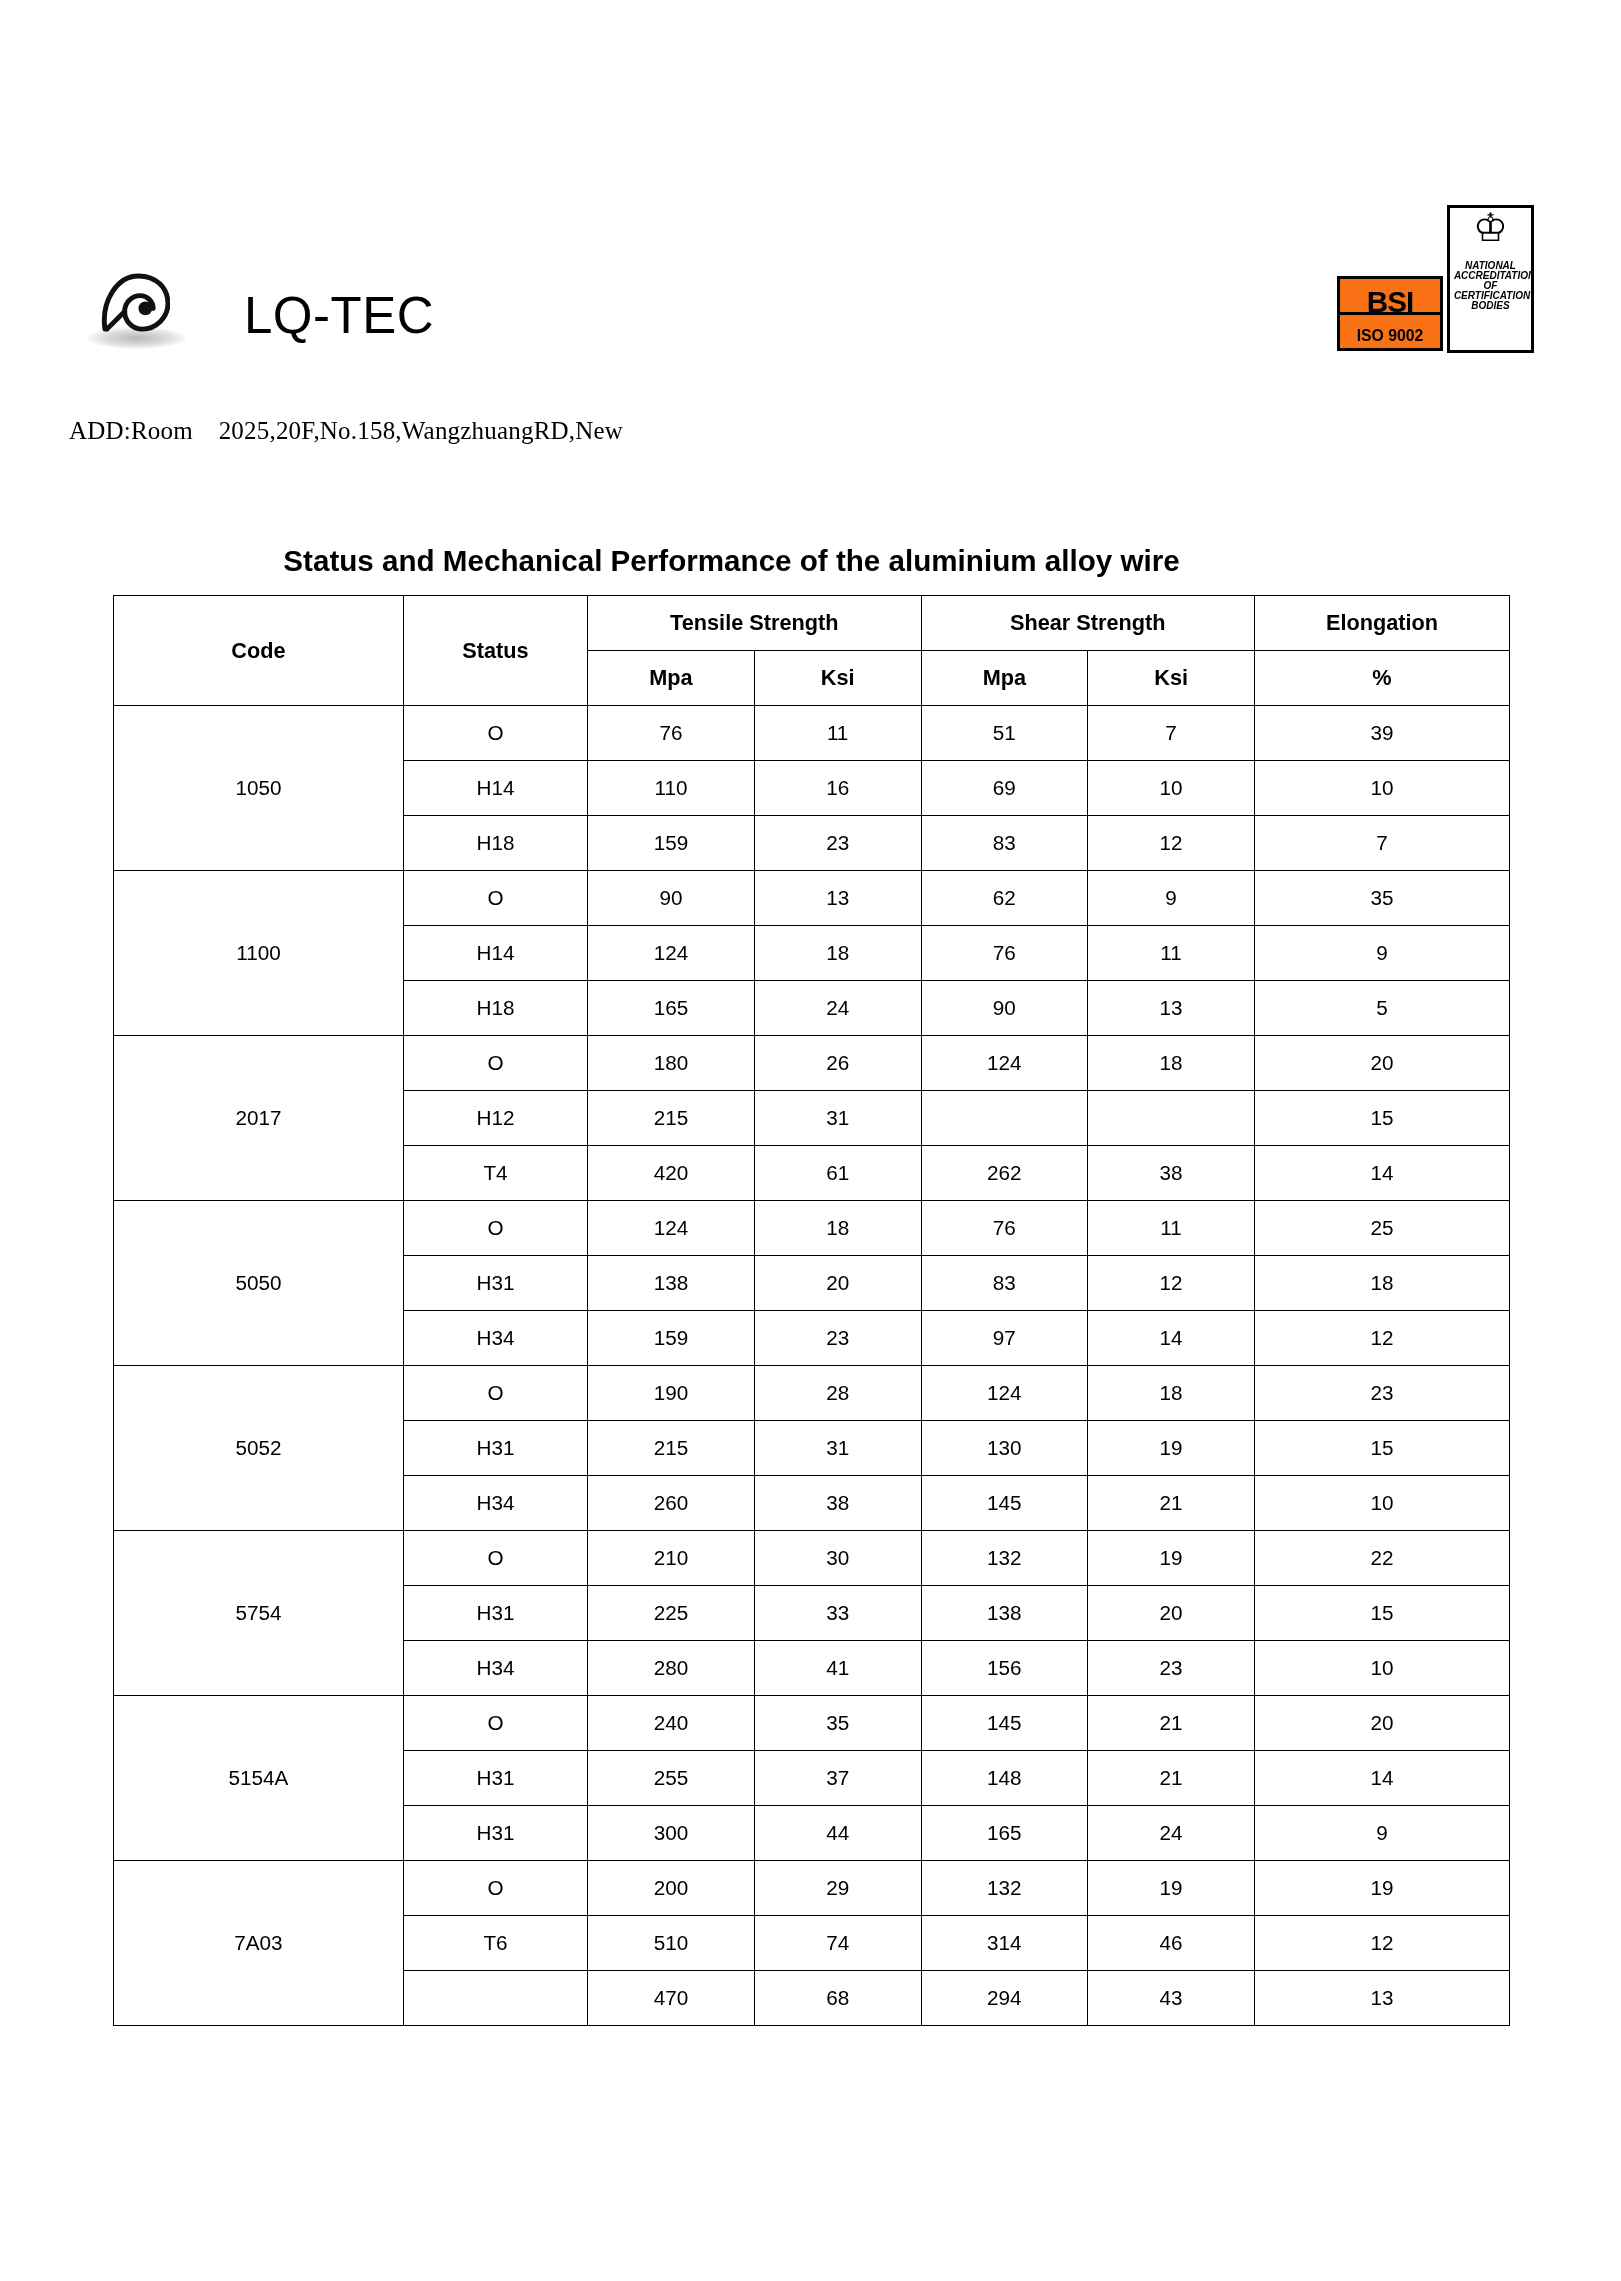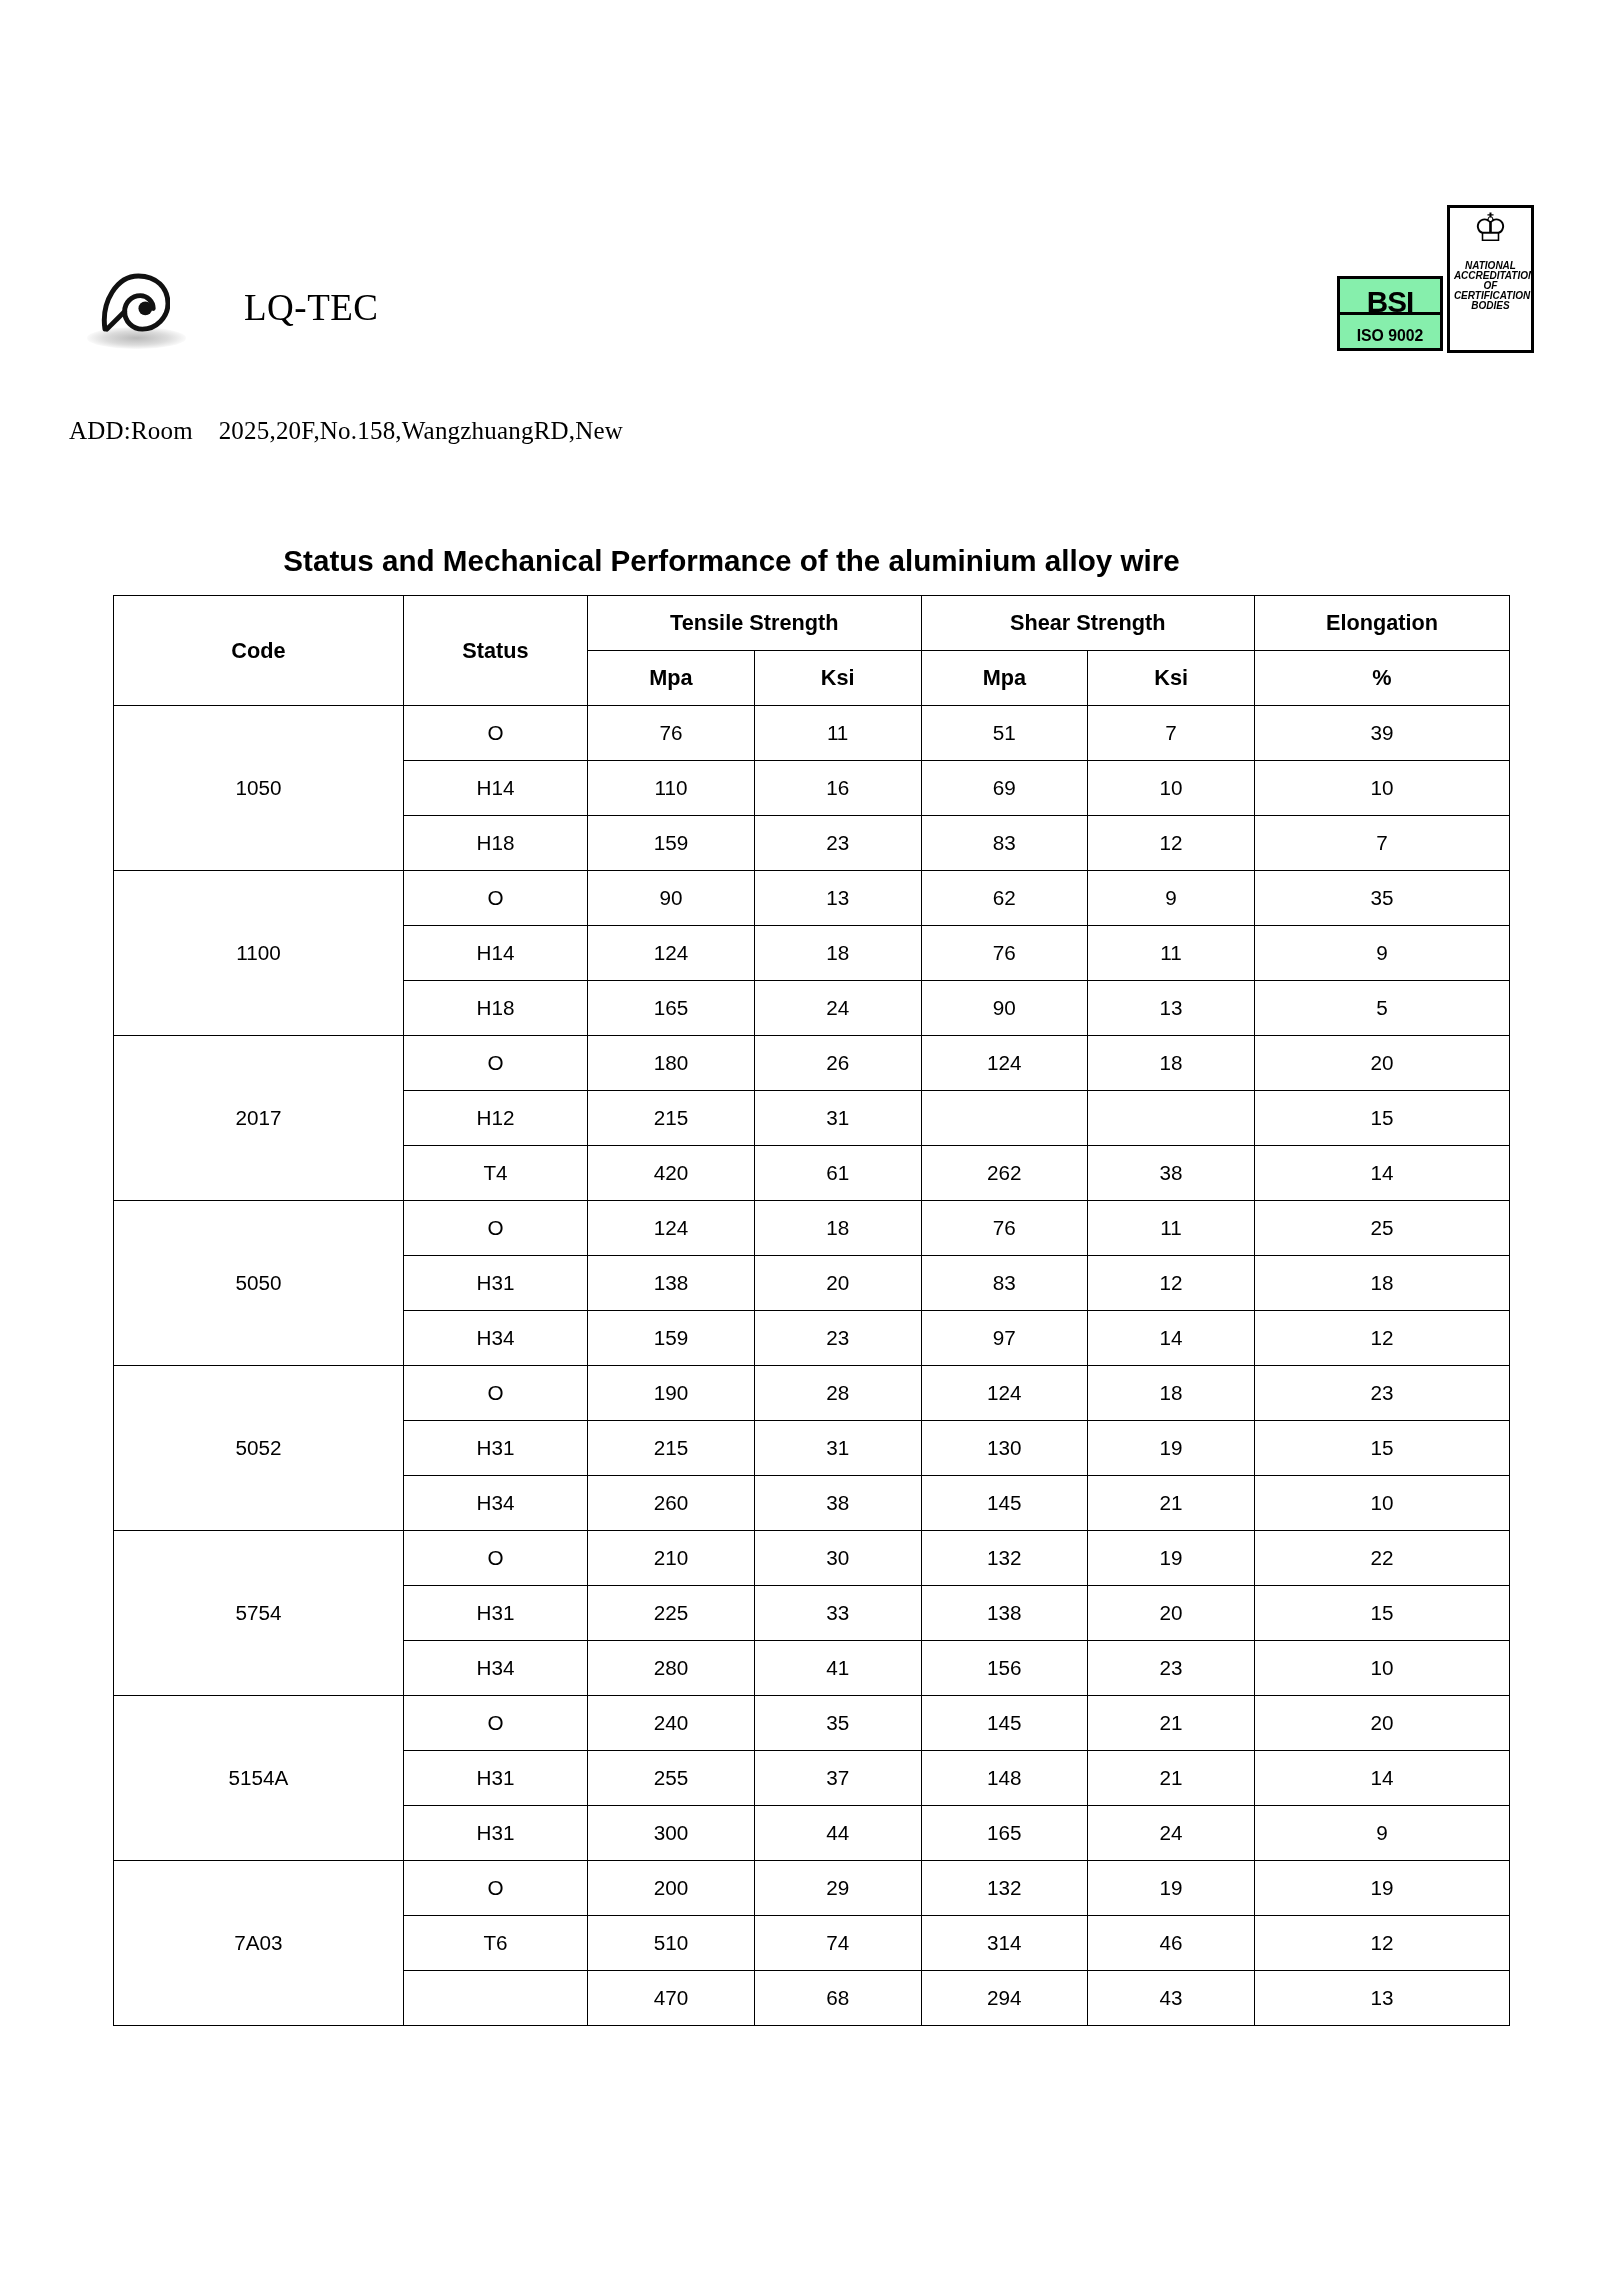--- a/index.html
+++ b/index.html
@@ -52,23 +52,23 @@
     position: absolute;
     left: 21.7px;
     top: 3.9px;
     width: 71px;
     height: 65px;
   }
   .brand {
     position: absolute;
     left: 244px;
     top: 286px;
-    font-size: 37px;
+    font-size: 51px;
     letter-spacing: 0.5px;
-    font-family: Liberation Serif, serif;
+    font-family: Liberation Sans, sans-serif;
     white-space: nowrap;
   }
 
   .addr {
     position: absolute;
     left: 69px;
     top: 409px;
     width: 985px;
     font-size: 25px;
     line-height: 44px;
@@ -85,21 +85,21 @@
     width: 197px;
     height: 158px;
   }
   .cert-box {
     position: absolute;
     left: 0px;
     top: 71px;
     width: 106px;
     height: 75px;
     border: 3px solid #000;
-    background: #86efac;
+    background: #f97316;
     box-sizing: border-box;
   }
   .cert-box .bsi {
     position: absolute;
     left: 0; right: 0; top: 5.9px;
     text-align: center;
     font-family: "Liberation Sans", sans-serif;
     font-weight: bold;
     font-size: 29.6px;
     letter-spacing: -1px;

